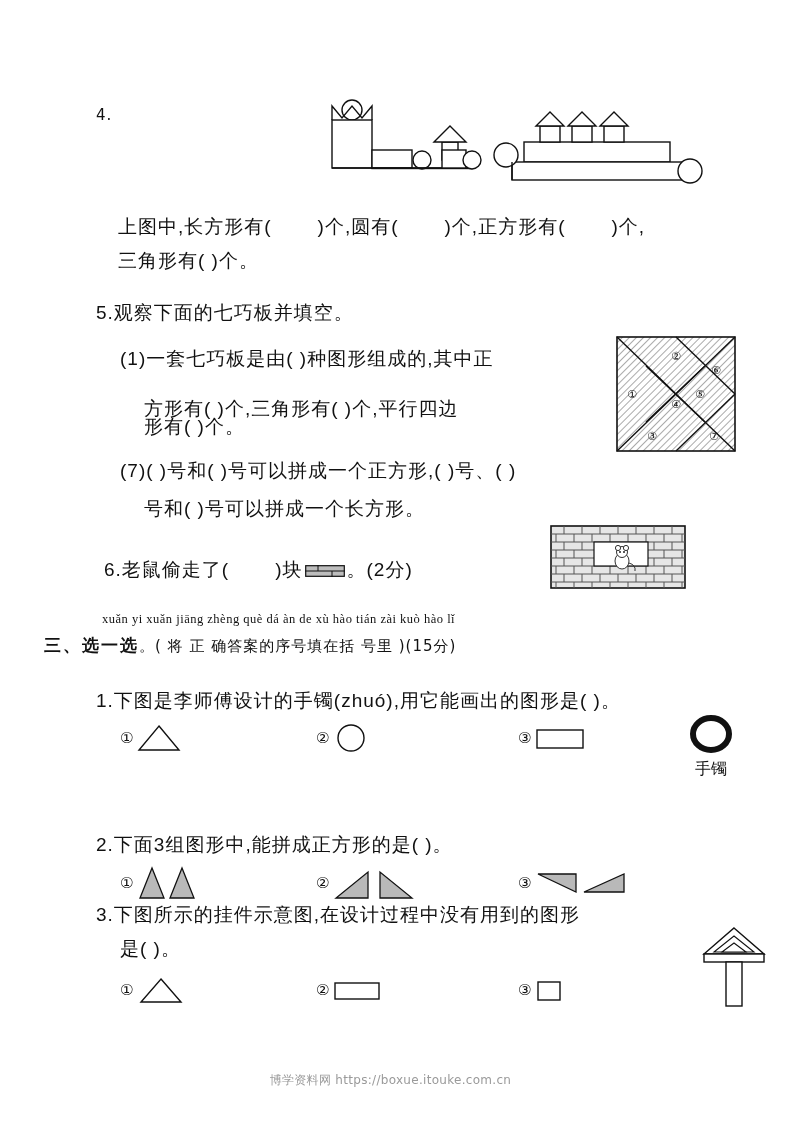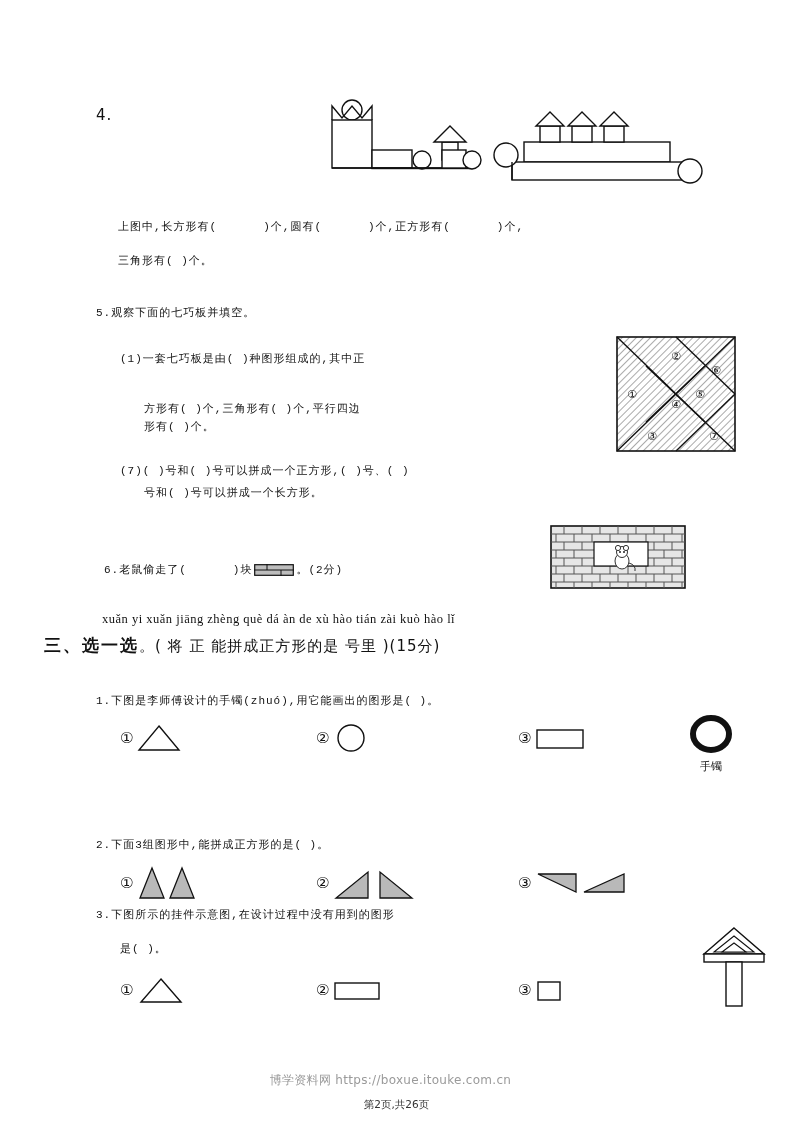--- a/index.html
+++ b/index.html
@@ -15,22 +15,22 @@
     color: #111;
     overflow: hidden;
   }
   .page {
     position: absolute;
     inset: 0;
   }
 
   
   .cn {
-    font-family: Liberation Mono, monospace;
-    font-size: 11px;
+    font-family: Liberation Sans, sans-serif;
+    font-size: 19px;
     letter-spacing: 1px;
     line-height: 30px;
     color: #111;
   }
   .blank {
     display: inline-block;
     min-width: 46px;
   }
 
   
@@ -44,21 +44,21 @@
   #q4 .line1 { position: absolute; left: 22px; top: 112px; white-space: nowrap; }
   #q4 .line2 { position: absolute; left: 22px; top: 146px; white-space: nowrap; }
 
   
   #q5 { position: absolute; left: 96px; top: 298px; width: 640px; }
   #q5 .head { position: absolute; left: 0; top: 0; white-space: nowrap;}
   #q5 .l1 { position: absolute; left: 24px; top: 46px; white-space: nowrap;}
   #q5 .l2 { position: absolute; left: 48px; top: 96px; white-space: nowrap;}
   #q5 .l3 { position: absolute; left: 48px; top: 114px; white-space: nowrap;}
   #q5 .l4 { position: absolute; left: 24px; top: 158px; white-space: nowrap;}
-  #q5 .l5 { position: absolute; left: 48px; top: 180px; white-space: nowrap;}
+  #q5 .l5 { position: absolute; left: 48px; top: 196px; white-space: nowrap;}
   #tangram { position: absolute; left: 520px; top: 38px; }
 
   
   #q6 { position: absolute; left: 104px; top: 555px; }
   #q6 .txt { white-space: nowrap; text-align: center; }
   .brickbox { position: absolute; left: 446px; top: -30px; }
 
   
   #sec3 { position: absolute; left: 44px; top: 612px; width: 720px; }
   #sec3 .pinyin {
@@ -76,21 +76,21 @@
   #sec3 .title .reg { font-weight: 400; font-size: 15px; letter-spacing: 1px;}
 
   
   #s3q1 { position: absolute; left: 96px; top: 686px; width: 660px; }
   #s3q1 .t { white-space: nowrap; }
   #s3q1 .opts { position: absolute; left: 24px; top: 36px; width: 620px; height: 42px;}
   #s3q1 .o1 { position:absolute; left: 0; top: 0; }
   #s3q1 .o2 { position:absolute; left: 196px; top: 0; }
   #s3q1 .o3 { position:absolute; left: 398px; top: 0; }
   .bracelet { position: absolute; left: 592px; top: 28px; text-align:center; }
-  .bracelet .cap { font-family:"DejaVu Sans",sans-serif; font-size: 11px; margin-top: 1px; }
+  .bracelet .cap { font-family:"DejaVu Sans",sans-serif; font-size: 16px; margin-top: 1px; }
 
   #s3q2 { position: absolute; left: 96px; top: 794px; width: 660px; margin-top: 36px; }
   #s3q2 .opts { position: absolute; left: 24px; top: 36px; width: 620px; height: 42px;}
   #s3q2 .o1 { position:absolute; left: 0; top: 0; }
   #s3q2 .o2 { position:absolute; left: 196px; top: 0; }
   #s3q2 .o3 { position:absolute; left: 398px; top: 0; }
 
   #s3q3 { position: absolute; left: 96px; top: 900px; width: 660px; }
   #s3q3 .t2 { position:absolute; left: 24px; top: 34px; white-space: nowrap;}
   #s3q3 .opts { position: absolute; left: 24px; top: 74px; width: 620px; height: 42px;}
@@ -288,21 +288,21 @@
           <circle cx="74" cy="27" r="1" fill="#222"></circle>
           <path d="M79 38 q7 2 6 8" fill="none" stroke="#333" stroke-width="1"></path>
         </g>
       </svg>
     </div>
   </div>
 
   <div id="sec3">
     <div class="pinyin">xuǎn  yi  xuǎn            jiāng zhèng què dá àn de xù hào tián zài kuò hào  lǐ</div>
     <div class="title">
-      <span>三、选一选</span><span class="reg">。( 将  正  能拼成正方形的是 号里 )(15分)</span>
+      <span>三、选一选</span><span class="reg">。( 将  正  确答案的序号填在括 号里 )(15分)</span>
     </div>
   </div>
 
   <div id="s3q1">
     <div class="t cn">1.下图是李师傅设计的手镯(zhuó),用它能画出的图形是(          )。</div>
     <div class="opts">
       <div class="o1 opt-row">
         <span class="optnum">①</span>
         <svg width="46" height="32" viewBox="0 0 46 32">
             <polygon points="23,4 43,28 3,28" fill="#fff" stroke="#111" stroke-width="1.4"></polygon>
@@ -385,15 +385,14 @@
         <polygon points="38,4 68,30 8,30" fill="#fff" stroke="#111" stroke-width="1.4"></polygon>
         <polygon points="38,12 58,28 18,28" fill="#fff" stroke="#111" stroke-width="1.1"></polygon>
         <polygon points="38,19 50,28 26,28" fill="#fff" stroke="#111" stroke-width="1.1"></polygon>
         <rect x="8" y="30" width="60" height="8" fill="#fff" stroke="#111" stroke-width="1.4"></rect>
         <rect x="30" y="38" width="16" height="44" fill="#fff" stroke="#111" stroke-width="1.4"></rect>
       </svg>
     </div>
   </div>
 
   <div class="watermark">博学资料网 https://boxue.itouke.com.cn</div>
-  <div class="pagenum">第2页,共26页</div>
 
 </div>
 
 </body></html>

